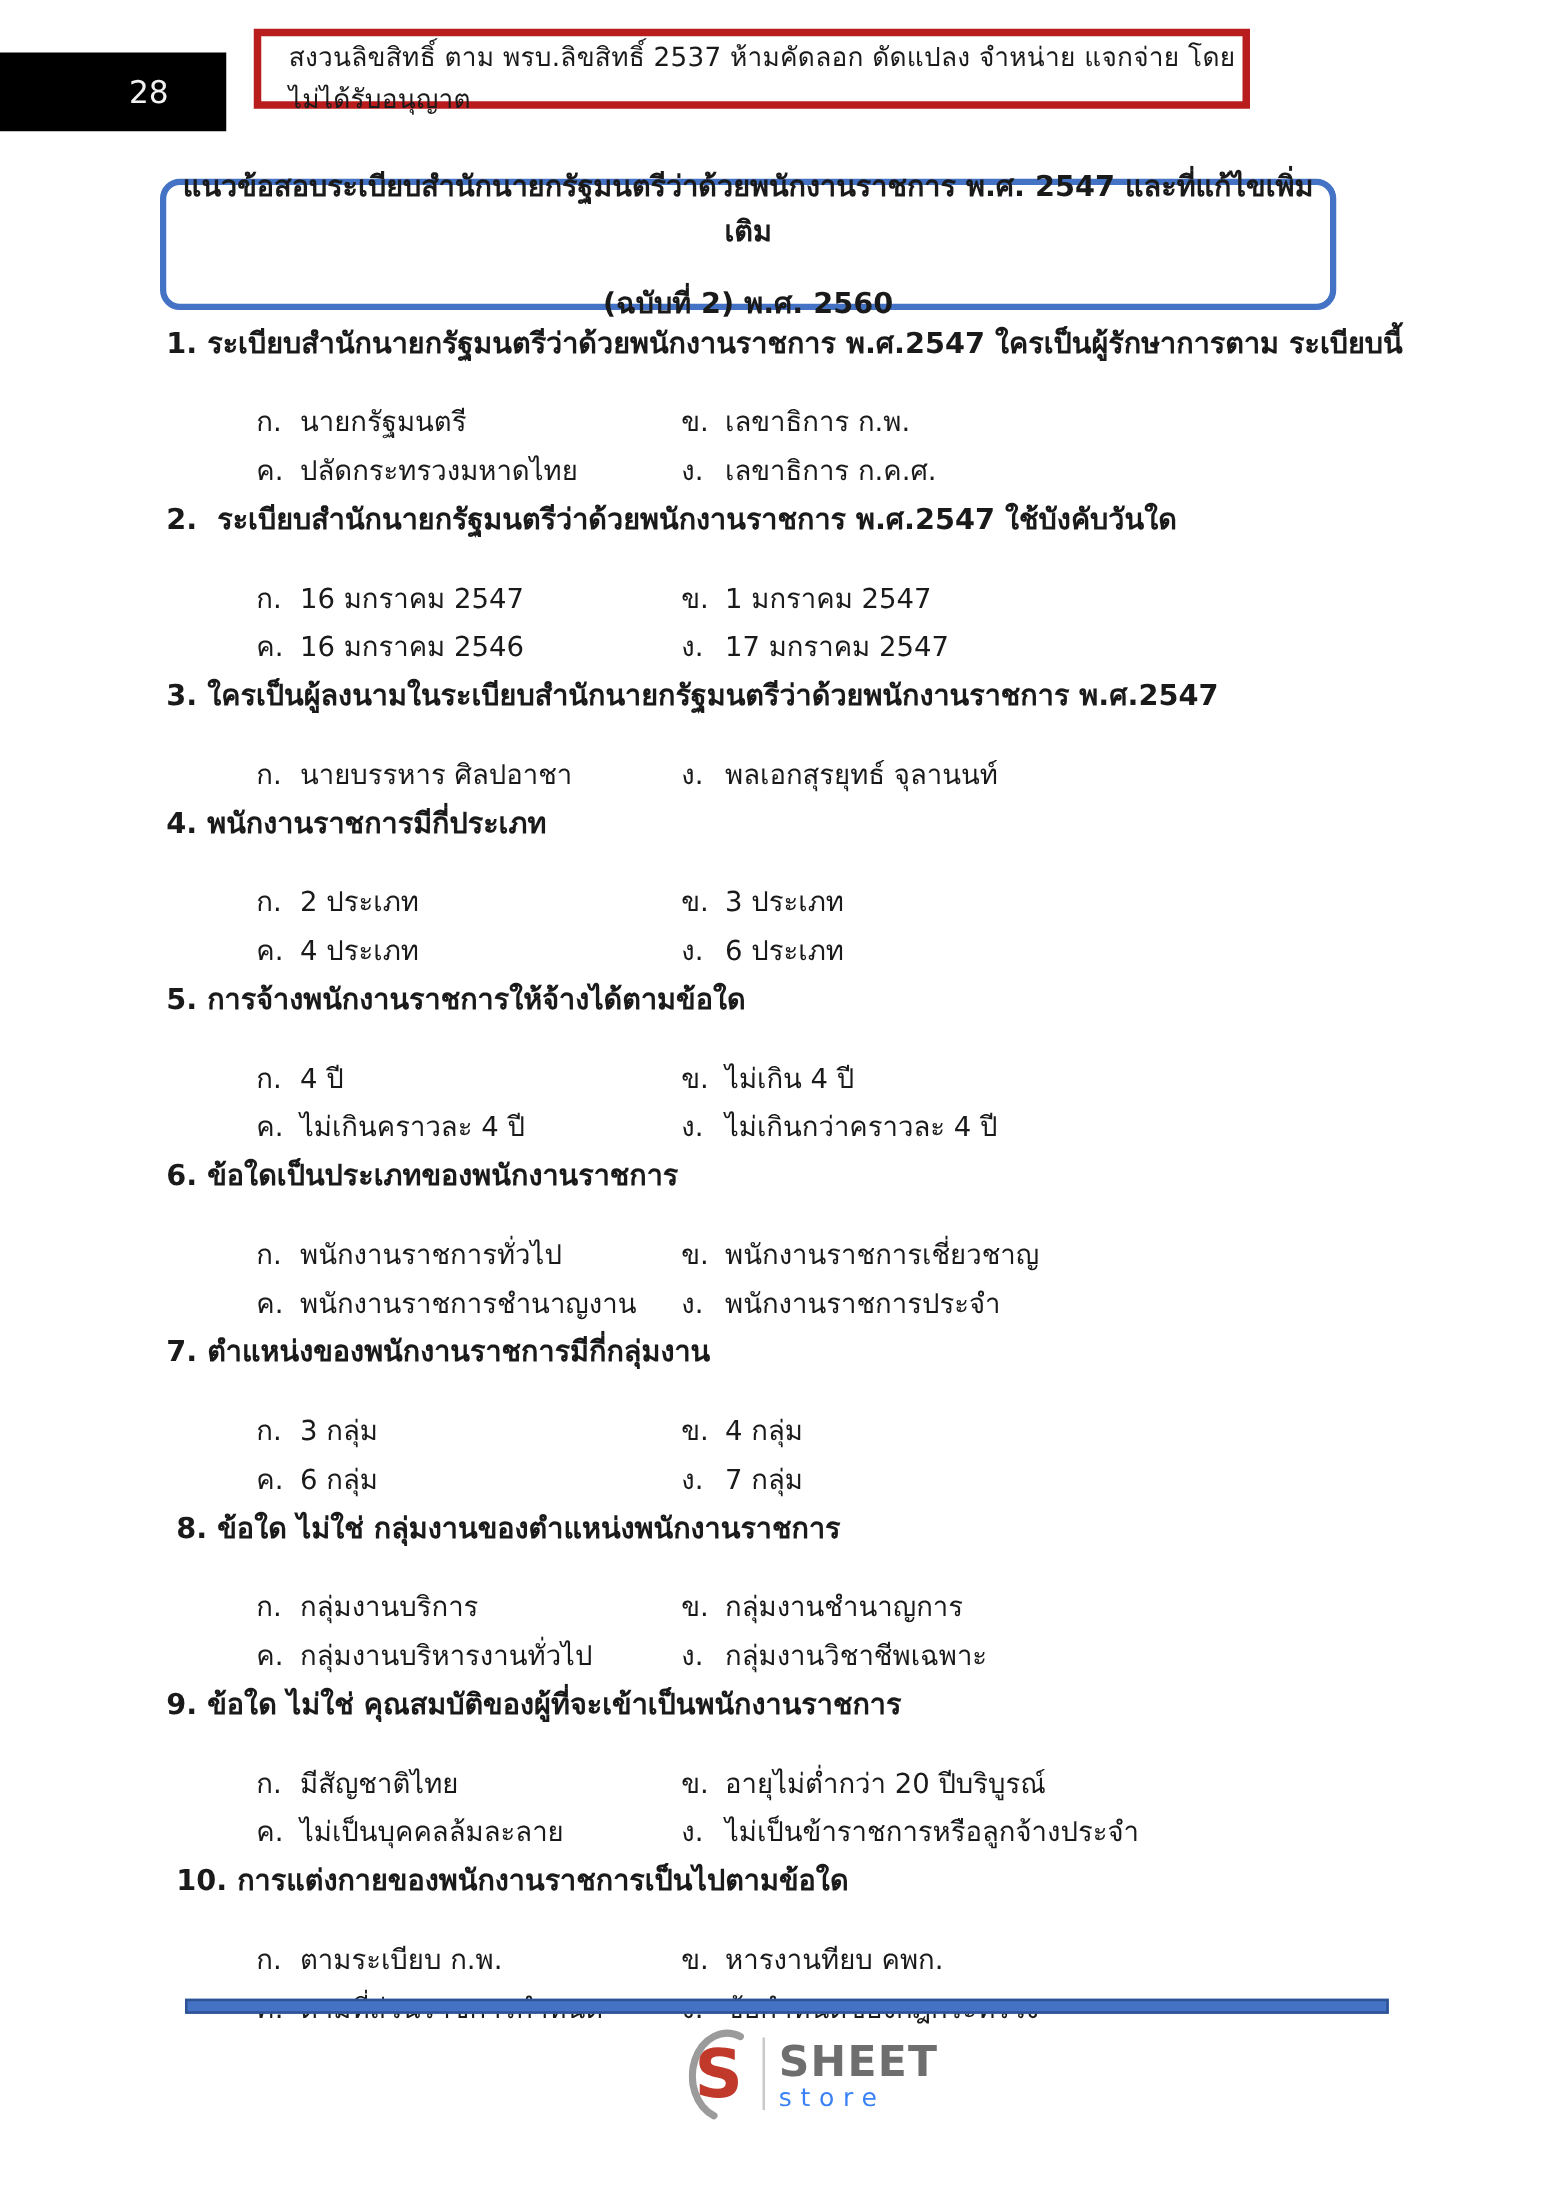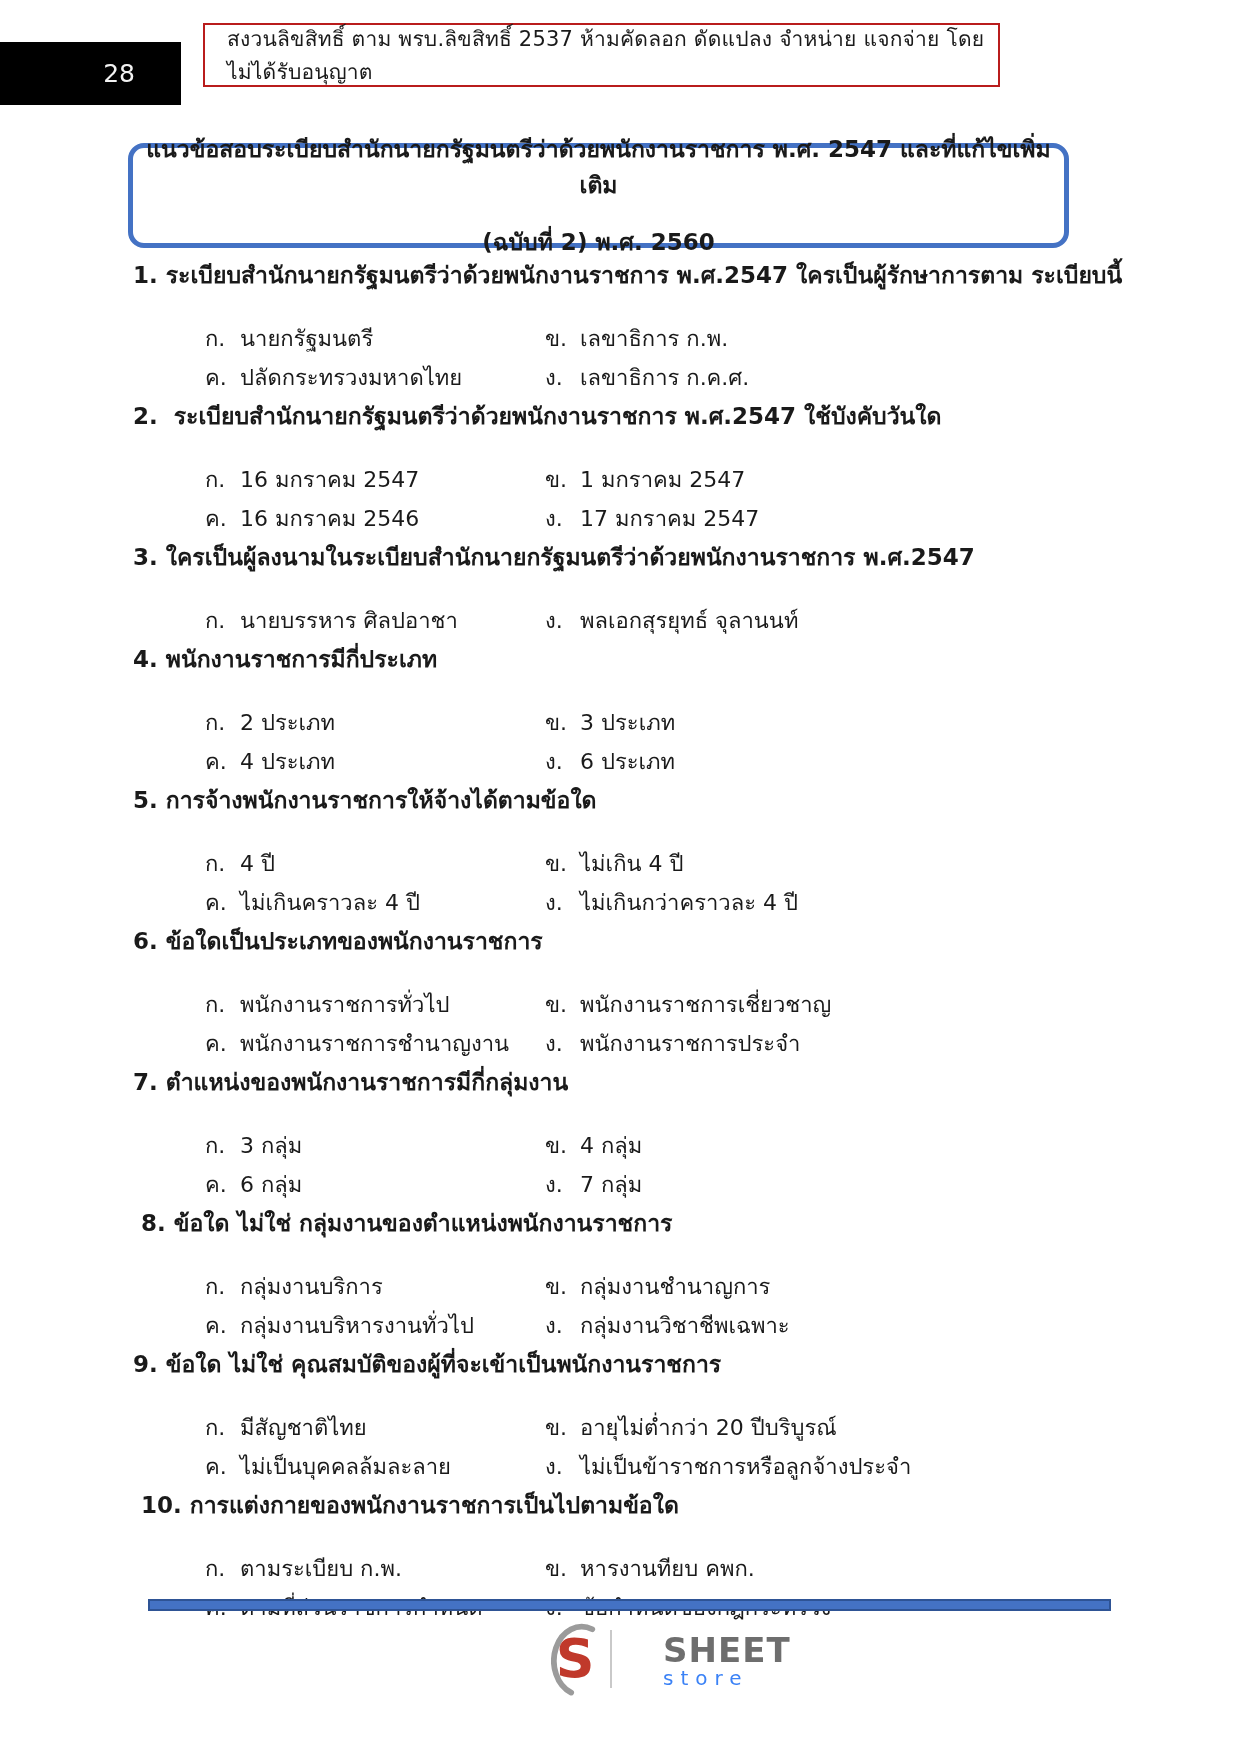--- a/index.html
+++ b/index.html
@@ -5,21 +5,21 @@
   * { margin:0; padding:0; box-sizing:border-box; }
   html,body { width:1240px; height:1755px; background:#ffffff;
     font-family:"DejaVu Sans", sans-serif; color:#1a1a1a; }
   .page { position:relative; width:1240px; height:1755px; overflow:hidden; background:#fff; }
 
   
   .page-number-box { position:absolute; left:0; top:42px; width:181px; height:63px;
     background:#000; color:#f2f2f2; display:flex; align-items:center; justify-content:flex-end;
     padding-right:46px; font-size:25px; }
   .copyright-box { position:absolute; left:203px; top:23px; width:797px; height:64px;
-    border:2px solid #b91c1c; background:#fff; display:flex; align-items:center;
+    border:6px solid #b91c1c; background:#fff; display:flex; align-items:flex-start;
     padding-left:22px; font-size:21px; letter-spacing:0.2px; }
 
   
   .title-box { position:absolute; left:128px; top:143px; width:941px; height:105px;
     border:5px solid #4472c4; border-radius:16px; background:#fff;
     display:flex; flex-direction:column; align-items:center; justify-content:center;
     gap:21px; font-weight:bold; font-size:23px; text-align:center; }
 
   
   .questions { position:absolute; left:133px; top:256px; width:995px; }
@@ -29,21 +29,21 @@
   .q-text { display:inline; }
   .options { display:grid; grid-template-columns:340px auto; padding-left:72px;margin-top:24px; }
   .option { height:39px; line-height:39px; font-size:22px; white-space:nowrap; }
   .opt-letter { display:inline-block; min-width:22px; margin-right:13px; }
 
   
   .divider-bar { position:absolute; left:148px; top:1599px; width:963px; height:12px;
     background:#4472c4; border:2px solid #2e5395; }
   .logo { position:absolute; left:551px; top:1622px; display:flex; align-items:center; gap:11px; }
   .logo-divider { width:2px; height:58px; background:#c9c9c9; }
-  .logo-text { display:flex; flex-direction:column; justify-content:flex-end;margin-left:40px; }
+  .logo-text { display:flex; flex-direction:column; justify-content:flex-end; }
   .brand { font-size:34px; font-weight:bold; color:#6e6e6e; letter-spacing:1px; line-height:34px; }
   .brand-sub { font-size:20px; color:#3b82f6; letter-spacing:7px; margin-top:4px; line-height:15px; }
 </style>
 </head>
 <body>
 
 <div class="page">
 
   <div class="page-number-box">
     <span>28</span>

